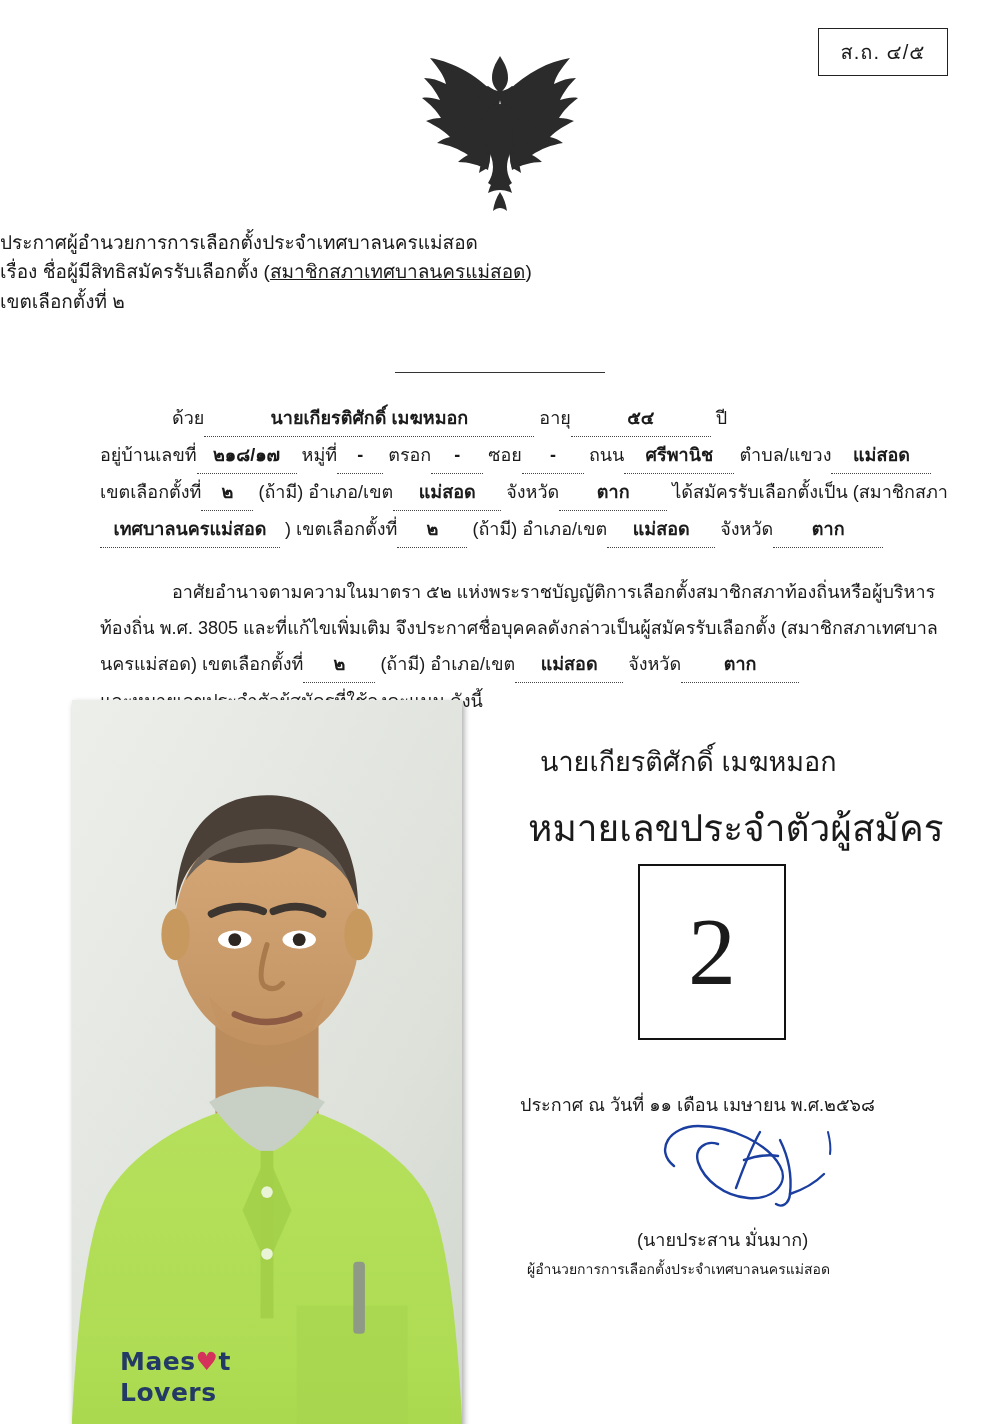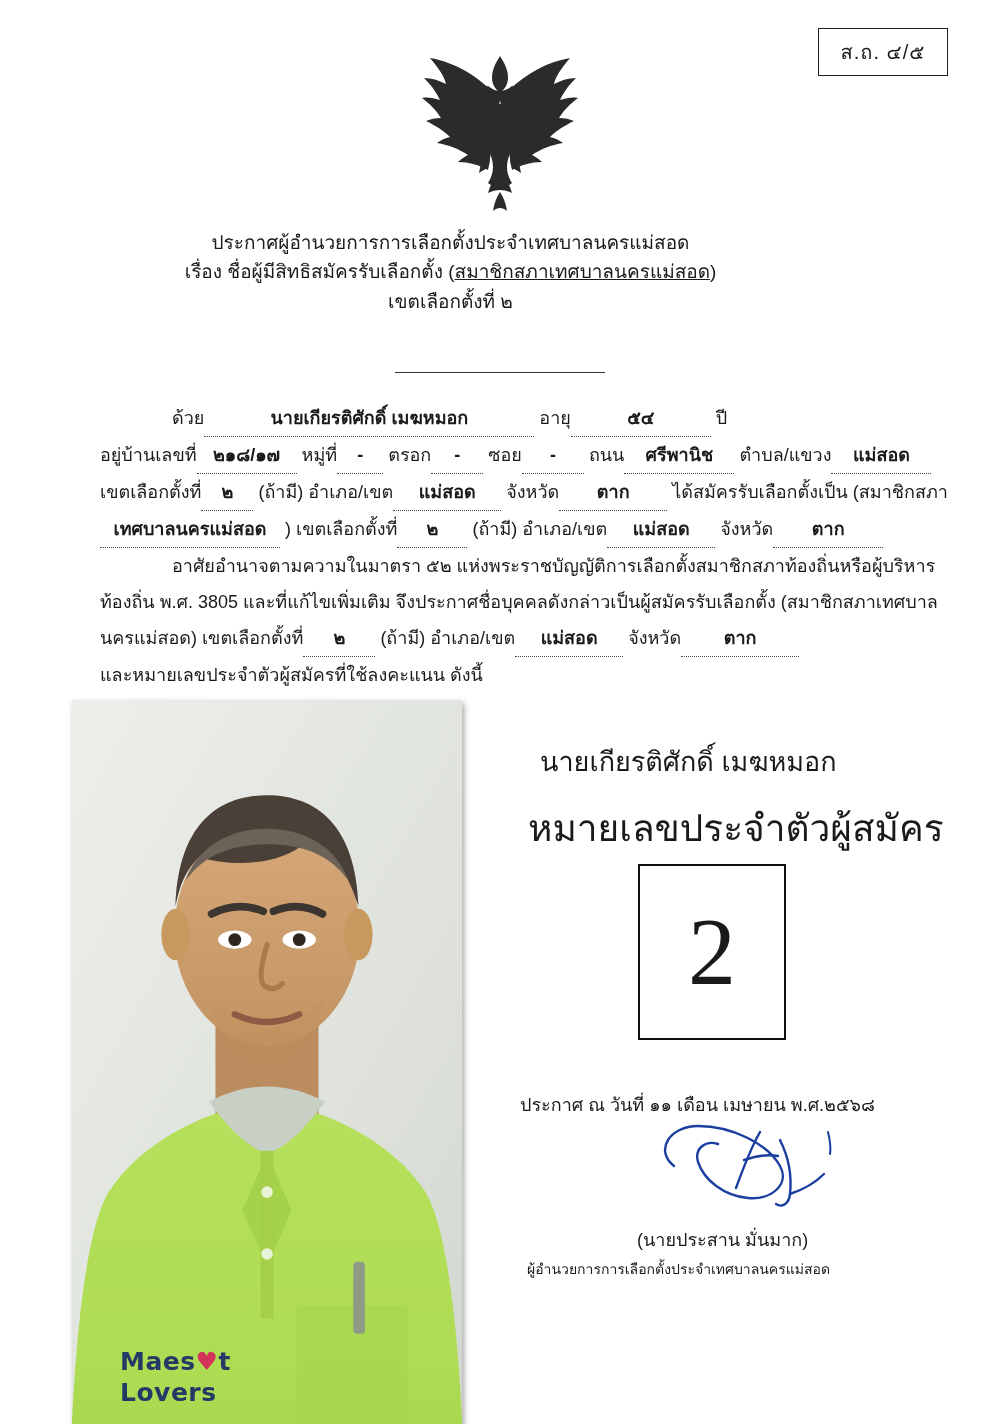--- a/index.html
+++ b/index.html
@@ -41,21 +41,20 @@
     height: 180px;
   }
   .emblem svg { display: block; width: 100%; height: 100%; }
 
   
   .heading {
     position: absolute;
     top: 228px;
     left: 0;
     width: 901px;
-    text-align: center;
     line-height: 1.55;
     font-size: 19px;
   }
   .heading div { white-space: nowrap; }
   .u { text-decoration: underline; }
   .rule {
     position: absolute;
     top: 372px;
     left: 50%;
     transform: translateX(-50%);
@@ -75,21 +74,21 @@
   }
   .line { white-space: nowrap; }
   .indent { display: inline-block; width: 72px; }
   .fill {
     display: inline-block;
     border-bottom: 1.2px dotted #444;
     text-align: center;
     vertical-align: baseline;
     font-weight: bold;
   }
-  .para2 { }
+  .para2 { margin-top: 26px; }
 
   
   .photo-wrap {
     position: absolute;
     left: 72px;
     top: 700px;
     width: 390px;
     height: 876px;
     box-shadow: 2px 3px 6px rgba(0,0,0,0.35);
     overflow: hidden;

